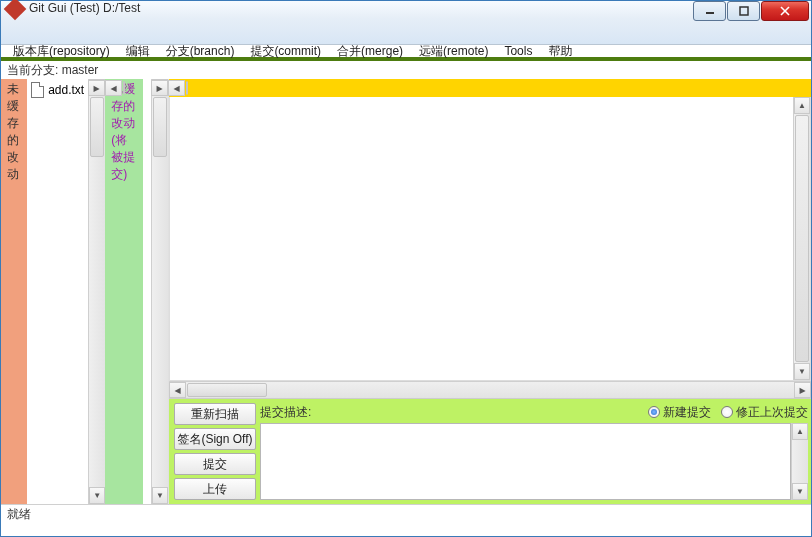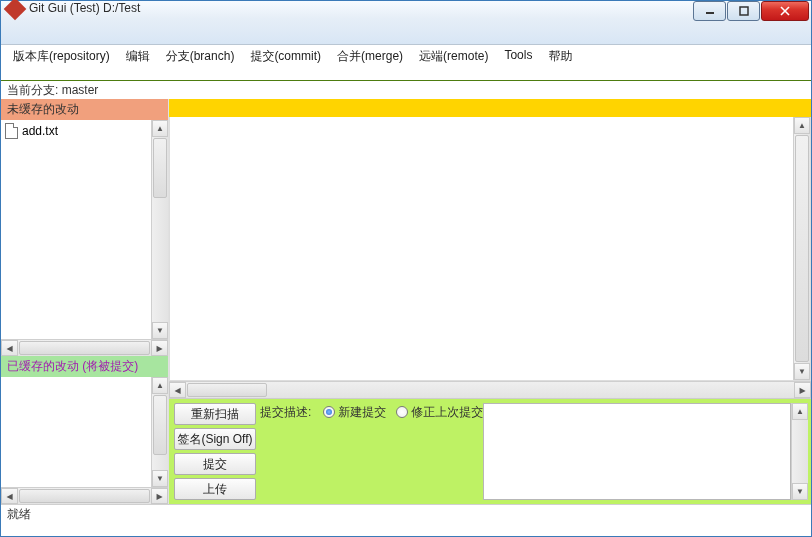--- a/index.html
+++ b/index.html
@@ -9,31 +9,31 @@
 .window { width: 812px; height: 537px; border: 1px solid #3a7ab8; display: flex; flex-direction: column; background: #fff; }
 .titlebar { height: 44px; background: linear-gradient(#f7fbff,#e6eef7 40%,#d8e6f5); display: flex; align-items: flex-start; padding: 0 2px 0 6px; border-bottom: 1px solid #b9c6d3; }
 .titlebar .app-icon { width: 16px; height: 16px; background: #c0392b; transform: rotate(45deg); margin-right: 6px; }
 .titlebar .title { color: #2b2b2b; flex: 1; }
 .titlebar .win-ctrls { display: flex; gap: 1px; }
 .titlebar .wc { width: 33px; height: 20px; border: 1px solid #5b7594; border-radius: 3px; display: flex; align-items: center; justify-content: center; background: linear-gradient(#eef4fb,#cfe0f0); color: #2b2b2b; }
 .titlebar .wc svg { width: 12px; height: 10px; }
 .titlebar .wc:last-child { width: 48px; background: linear-gradient(#ef6a5d,#d9342b 40%,#c31919); border-color: #8c1717; color: #fff; }
 
 
-.menubar { height: 36px; background: #fff; border-bottom: 1px solid #4d7c0f; display: flex; align-items: flex-start; padding: 0 4px; }
+.menubar { height: 16px; background: #fff; border-bottom: 4px solid #4d7c0f; display: flex; align-items: center; padding: 0 4px; }
 .menubar .menu-item { padding: 3px 8px; cursor: default; color: #222; }
 
 
 .branchbar { height: 18px; padding: 1px 6px; color: #333; background: #fff; font-size: 12px; }
 
 
 .main { flex: 1; display: flex; min-height: 0; }
 
 
-.leftcol { width: 168px; display: flex; flex-direction: column; background: #fff; border-right: 1px solid #e0e0e0; }
+.leftcol { width: 168px; display: flex; flex-direction: row; background: #fff; border-right: 1px solid #e0e0e0; }
 .section-hdr { padding: 2px 6px; font-size: 12px; }
 .hdr-unstaged { background: #f1a07d; color: #333; }
 .hdr-staged   { background: #a7e59f; color: #a21caf; }
 
 .file-pane { flex: 1; display: flex; background: #fff; min-height: 0; text-align: right; }
 .file-list { flex: 1; overflow: hidden; padding: 2px 4px; }
 .file-row { display: flex; align-items: center; gap: 4px; padding: 1px 0; }
 .file-row .file-icon { width: 13px; height: 16px; border: 1px solid #777; background: #fff; position: relative; }
 .file-row .file-icon::after { content: ""; position: absolute; right: -1px; top: -1px; width: 4px; height: 4px; background: #fff; border-left: 1px solid #777; border-bottom: 1px solid #777; }
 .vscroll { width: 17px; background: linear-gradient(to right,#efefef,#e3e3e3); border-left: 1px solid #cfcfcf; position: relative; }
@@ -57,21 +57,21 @@
 .diff-header-band { height: 18px; background: #ffd400; }
 .diff-area { flex: 1; display: flex; min-height: 0; border: 1px solid #ddd; border-top: none; }
 .diff-body { flex: 1; background: #fff; }
 .diff-area .vscroll .thumb { top: 18px; bottom: 18px; height: auto; }
 
 
 .commit-panel { border-top: 1px solid #ccc; background: #bef264; display: flex; padding: 4px 3px 4px 5px; gap: 4px; }
 .btn-col { display: flex; flex-direction: column; gap: 3px; }
 .btn { width: 82px; height: 22px; border: 1px solid #adadad; background: linear-gradient(#fdfdfd,#e8e8e8); color: #222; text-align: center; line-height: 20px; border-radius: 2px; cursor: default; }
 
-.commit-right { flex: 1; display: flex; flex-direction: row; min-width: 0; }
+.commit-right { flex: 1; display: flex; flex-direction: column; min-width: 0; }
 .commit-top-row { display: flex; align-items: center; height: 18px; margin-bottom: 2px; }
 .commit-top-row .lbl { padding: 0 2px 0 0; color: #333; }
 .commit-top-row .spacer { flex: 1; }
 .radio-wrap { display: flex; align-items: center; gap: 3px; margin-left: 10px; color: #333; }
 .radio-dot { width: 12px; height: 12px; border: 1px solid #7a7a7a; border-radius: 50%; background: radial-gradient(#fff,#eee); position: relative; }
 .radio-dot.checked::after { content: ""; position: absolute; inset: 2px; border-radius: 50%; background: radial-gradient(#7fb7ff,#2b6fd4); }
 .commit-msg { flex: 1; display: flex; min-height: 0; }
 .commit-msg textarea { flex: 1; resize: none; border: 1px solid #b7b7b7; background: #fff; padding: 2px 3px; font-family: inherit; font-size: 12px; outline: none; }
 
 

